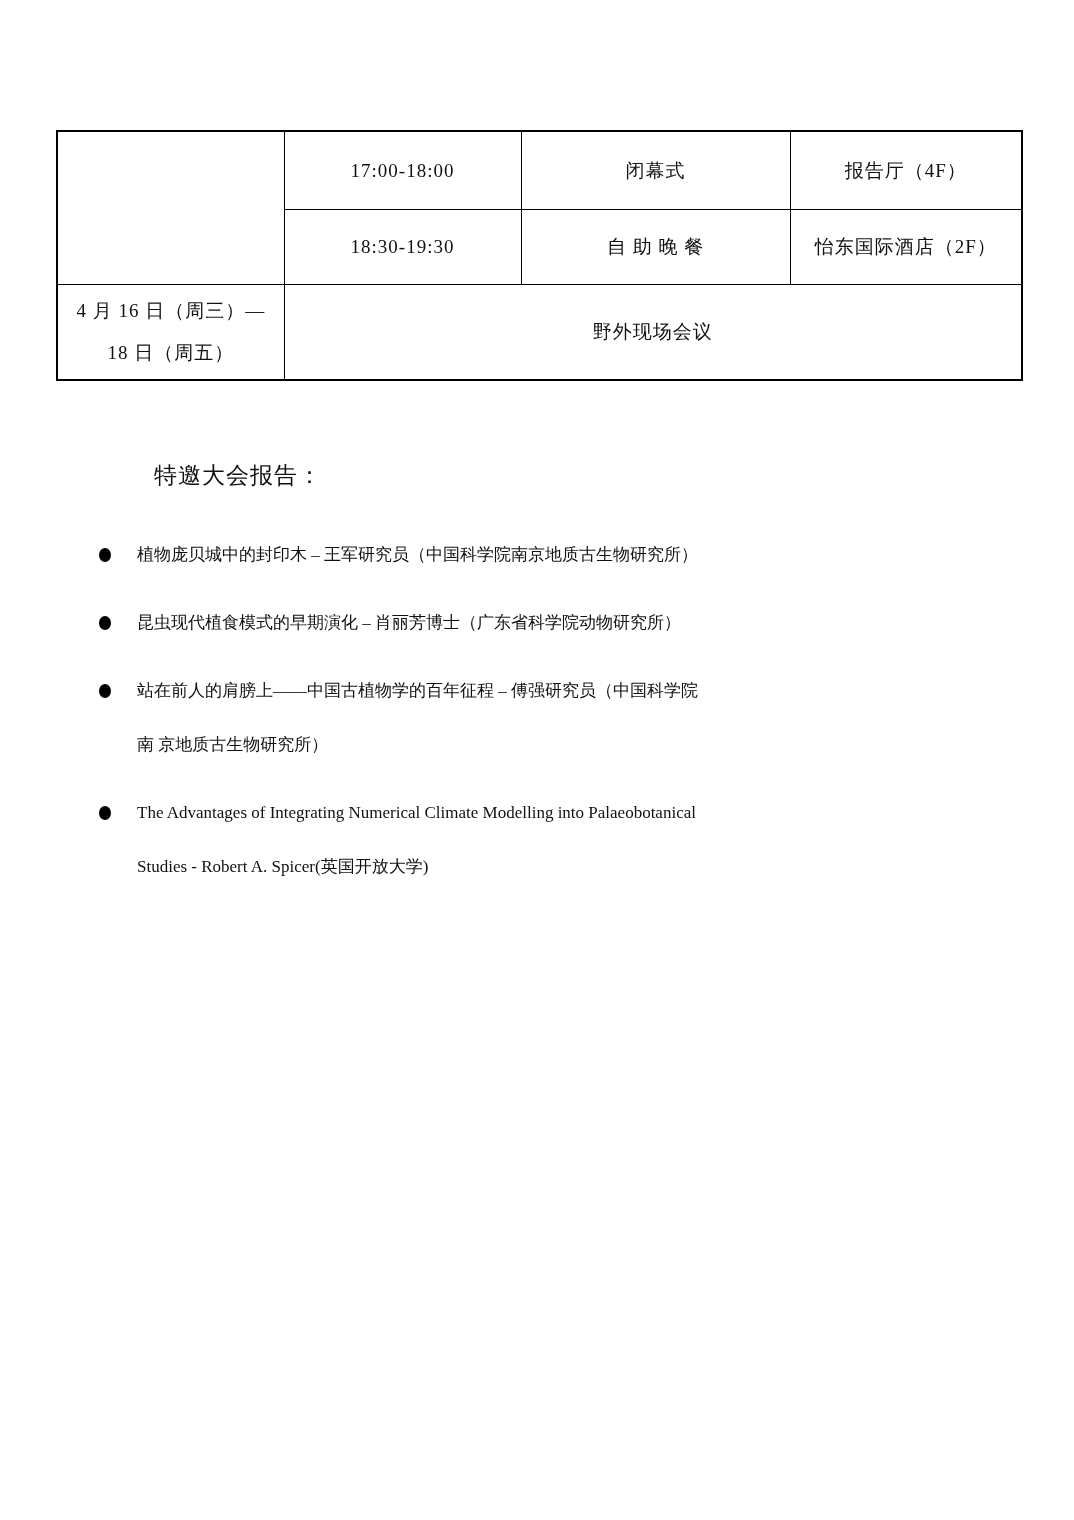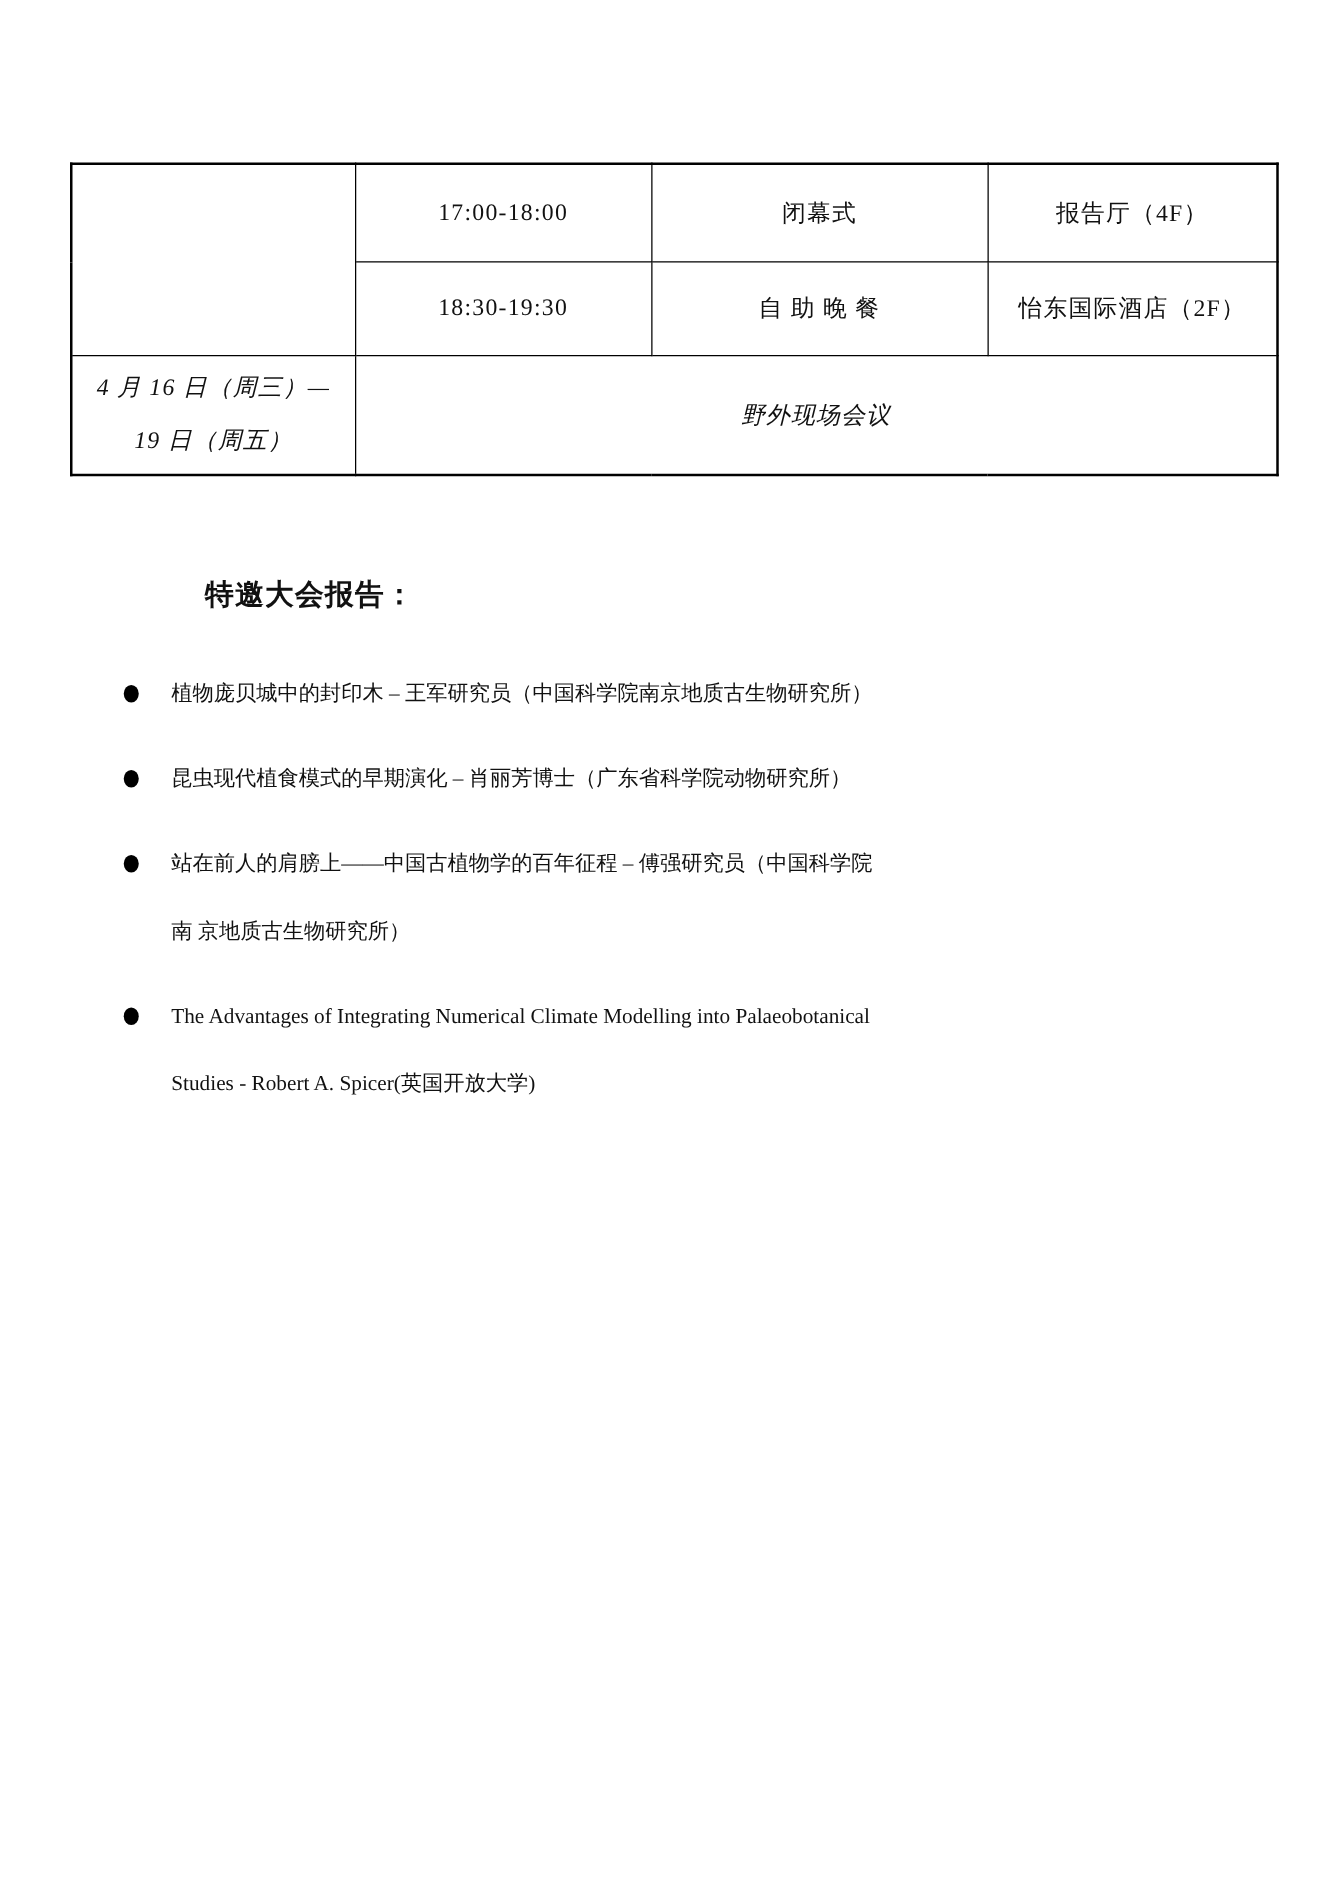--- a/index.html
+++ b/index.html
@@ -30,31 +30,31 @@
   table.schedule td {
     border: 1px solid #000;
     text-align: center;
     vertical-align: middle;
     font-size: 19px;
     letter-spacing: 1px;
     padding: 0;
   }
   .row-1 td { height: 77px; }
   .row-2 td { height: 74px; }
-  .row-3 td { height: 94px; font-style: italic; }
+  .row-3 td { height: 94px; }
   td.date-cell { line-height: 42px; font-size: 19px; }
   td.field-cell { padding-right: 155px; }
 
   
   .section-heading {
     position: absolute;
-    left: 164px;
+    left: 154px;
     top: 460px;
     font-size: 23px;
-    font-weight: bold;
+    font-weight: normal;
     letter-spacing: 1px;
     white-space: nowrap;
   }
 
   
   .talk-list {
     position: absolute;
     left: 99px;
     top: 528px;
     width: 930px;
@@ -114,21 +114,21 @@
         <td>报告厅（4F）</td>
       </tr>
       <tr class="row-2">
         <td>18:30-19:30</td>
         <td>自 助 晚 餐</td>
         <td>怡东国际酒店（2F）</td>
       </tr>
       <tr class="row-3">
         <td class="date-cell">
           <div>4 月 16 日（周三）—</div>
-          <div>19 日（周五）</div>
+          <div>18 日（周五）</div>
         </td>
         <td class="field-cell" colspan="3">野外现场会议</td>
       </tr>
     </tbody>
   </table>
 
   <div class="section-heading">特邀大会报告：</div>
 
   <ul class="talk-list">
     <li>

